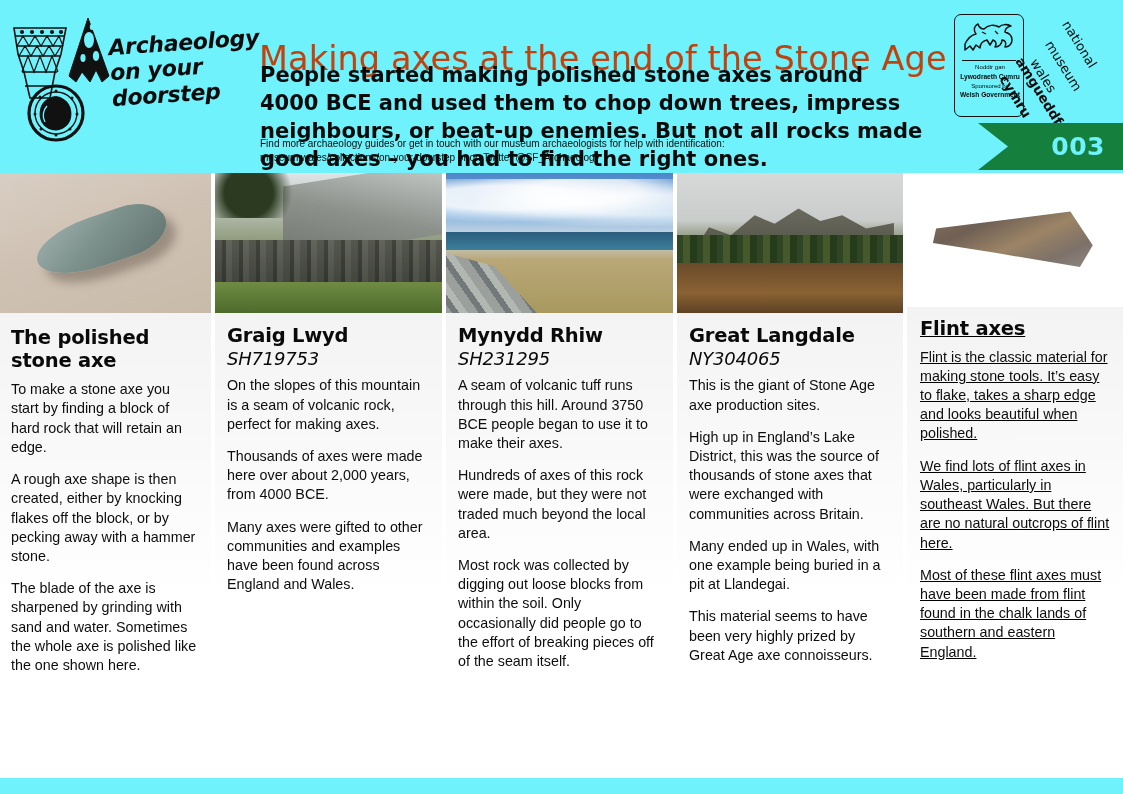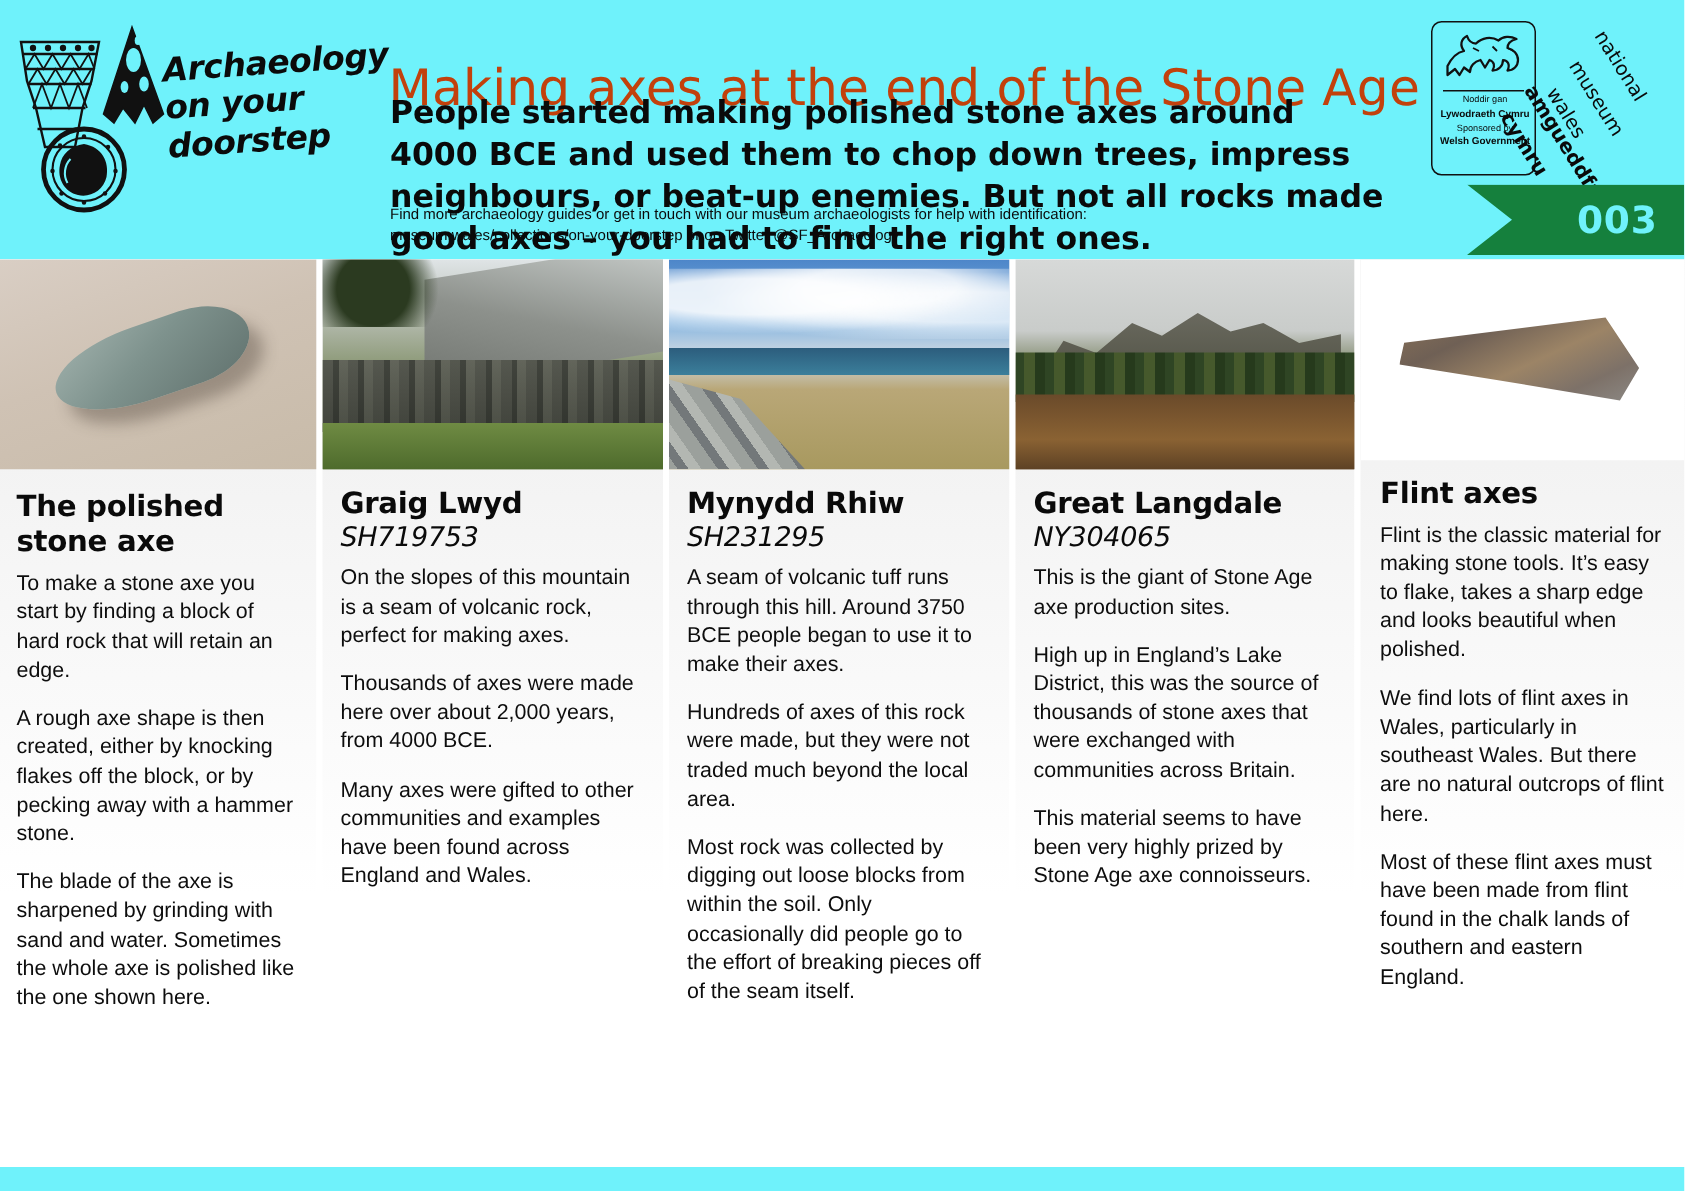--- a/index.html
+++ b/index.html
@@ -167,21 +167,21 @@
   }
   .photo-inner {
     position: absolute;
     left: 0; top: 0;
     width: 100%; height: 100%;
   }
   .col-body {
     padding: 12px 13px 0 12px;
   }
   .col.c1 .col-body { padding-left: 11px; padding-top: 14px; }
-  .col.c5 .col-body { padding-left: 13px; padding-top: 11px; }
+  .col.c5 .col-body { padding-left: 13px; padding-top: 11px; text-decoration: underline; }
 
   .col-title {
     font-size: 19.5px;
     font-weight: bold;
     color: #0a0a0a;
     line-height: 1.16;
     margin: 0 0 1px 0;
     font-family: "DejaVu Sans", sans-serif;
     letter-spacing: -0.2px;
   }
@@ -432,21 +432,22 @@
           <div class="pikes"></div>
             <div class="trees"></div>
             <div class="moor"></div>
         </div>
       </div>
       <div class="col-body">
         <div class="col-title">Great Langdale</div>
         <div class="col-grid">NY304065</div>
         <p class="para">This is the giant of Stone Age axe production sites.</p>
         <p class="para">High up in England’s Lake District, this was the source of thousands of stone axes that were exchanged with communities across Britain.</p>
-        <p class="para">This material seems to have been very highly prized by Stone Age axe connoisseurs.</p>
+        <p class="para">Many ended up in Wales, with one example being buried in a pit at Llandegai.</p>
+        <p class="para">This material seems to have been very highly prized by Great Age axe connoisseurs.</p>
       </div>
     </div>
 
     <div class="col c5">
       <div class="photo" style="height:134px;">
         <div class="photo-inner ph-flint">
             <div class="blade"></div>
           </div>
       </div>
       <div class="col-body">

